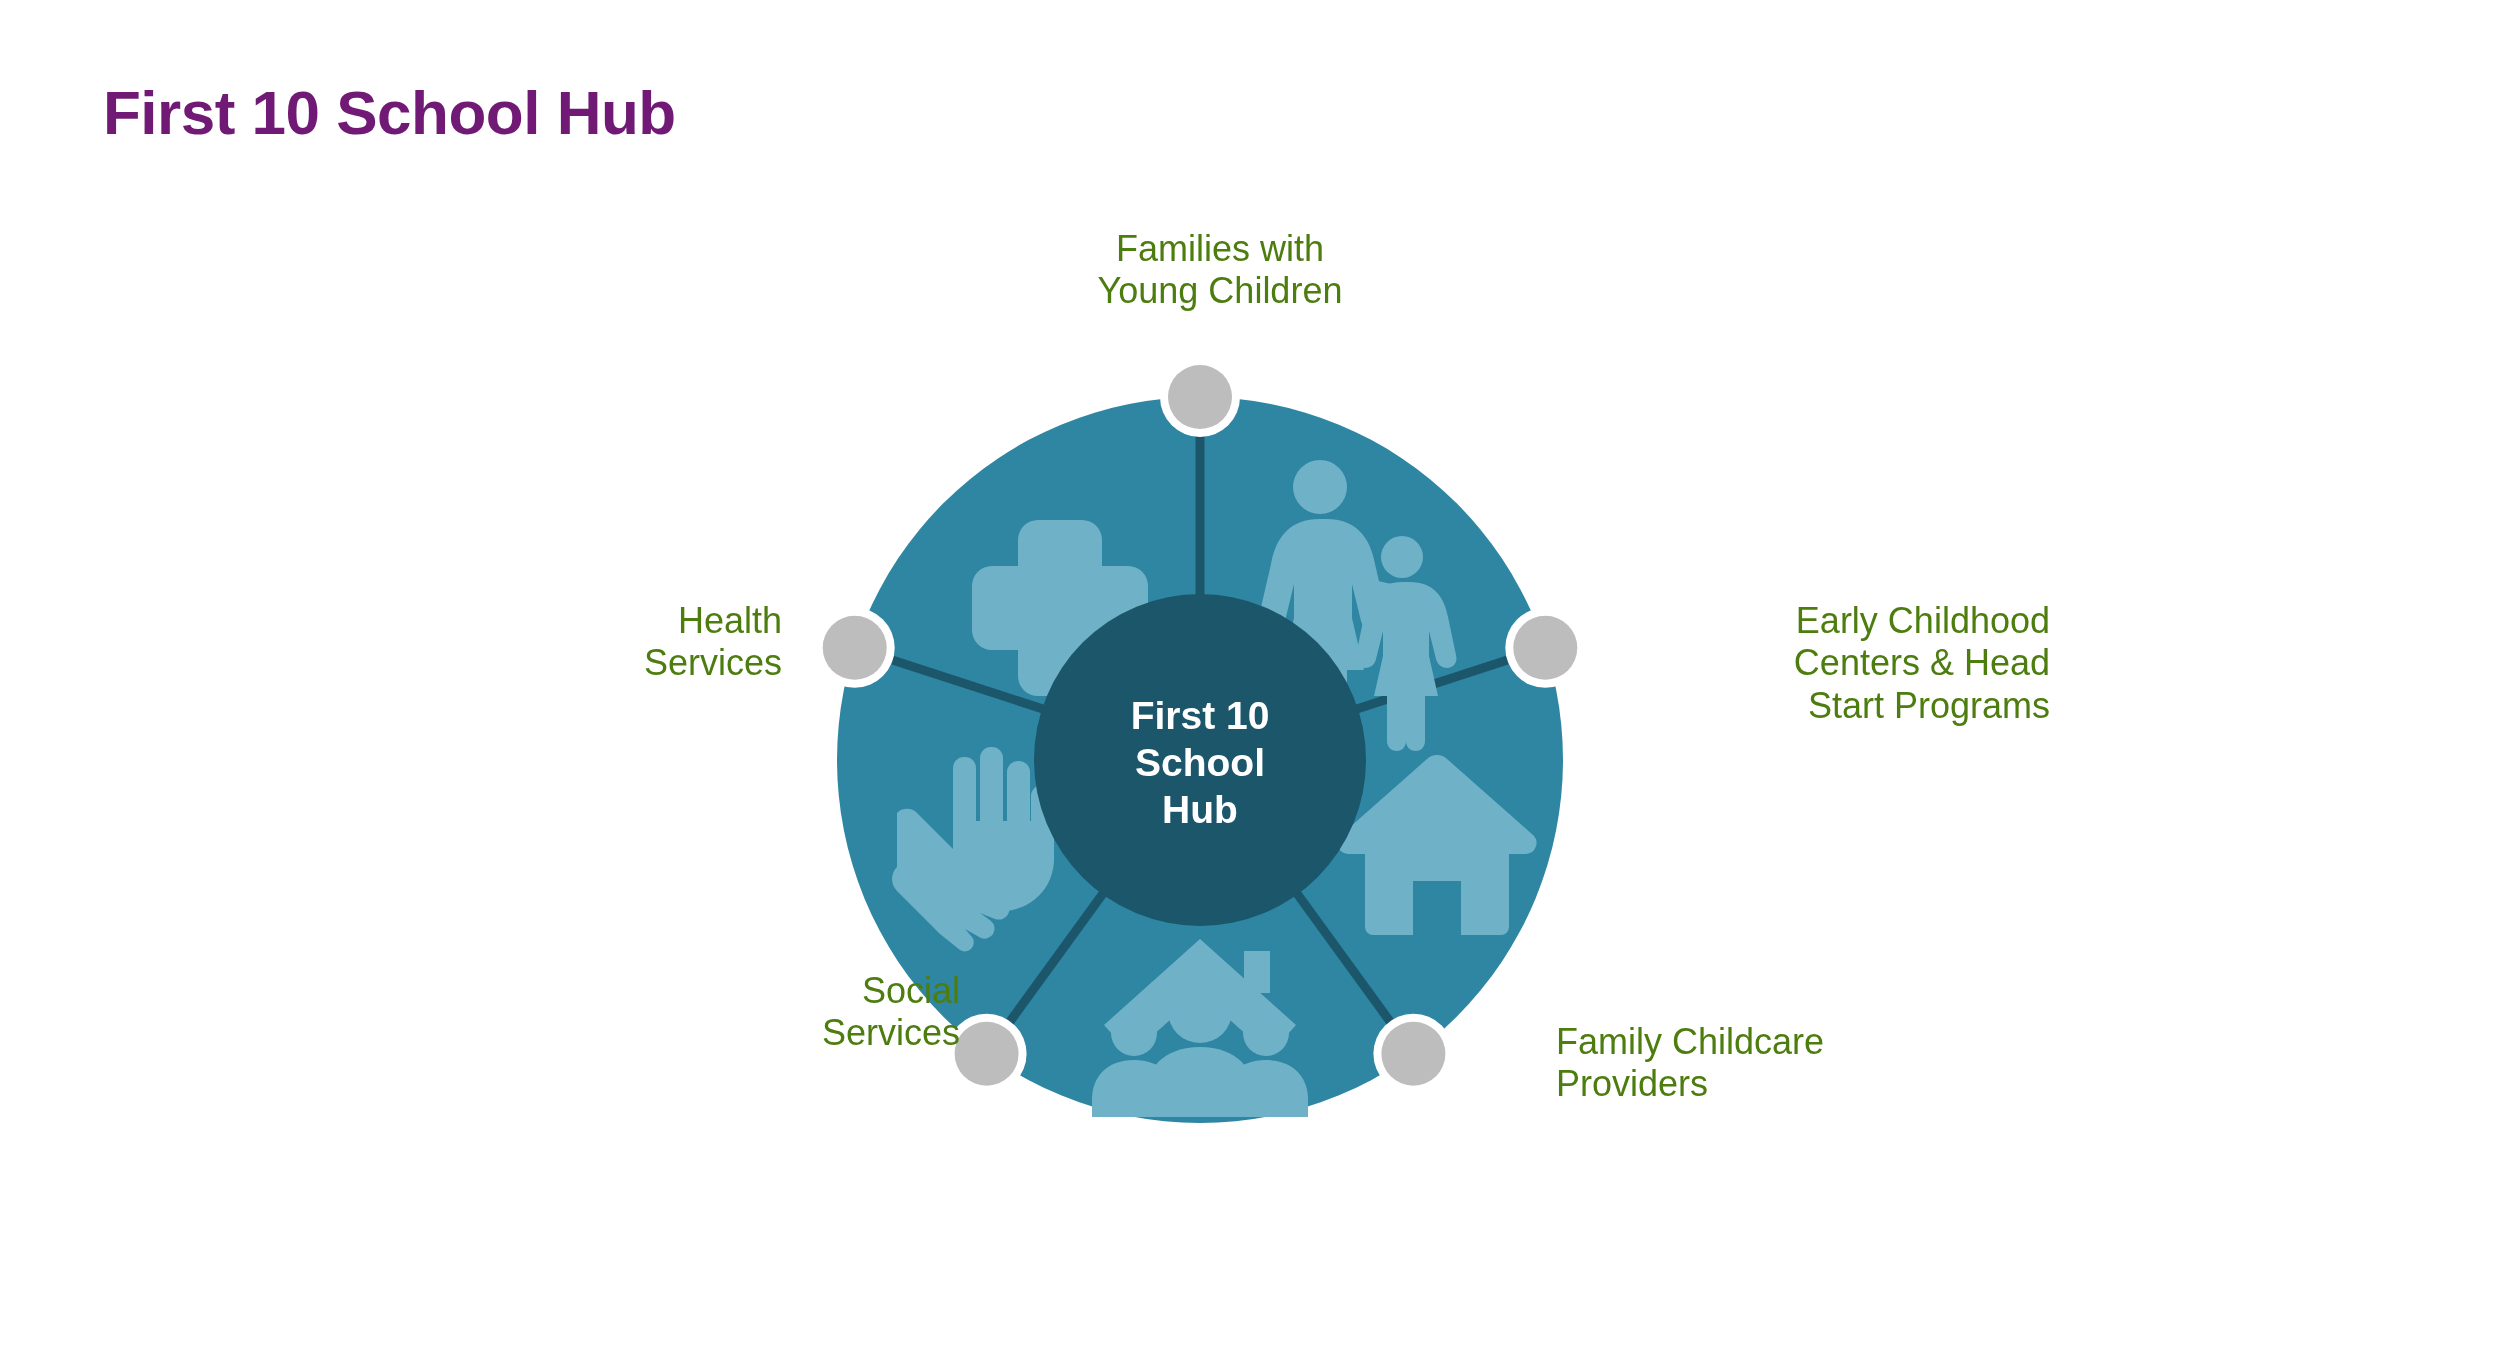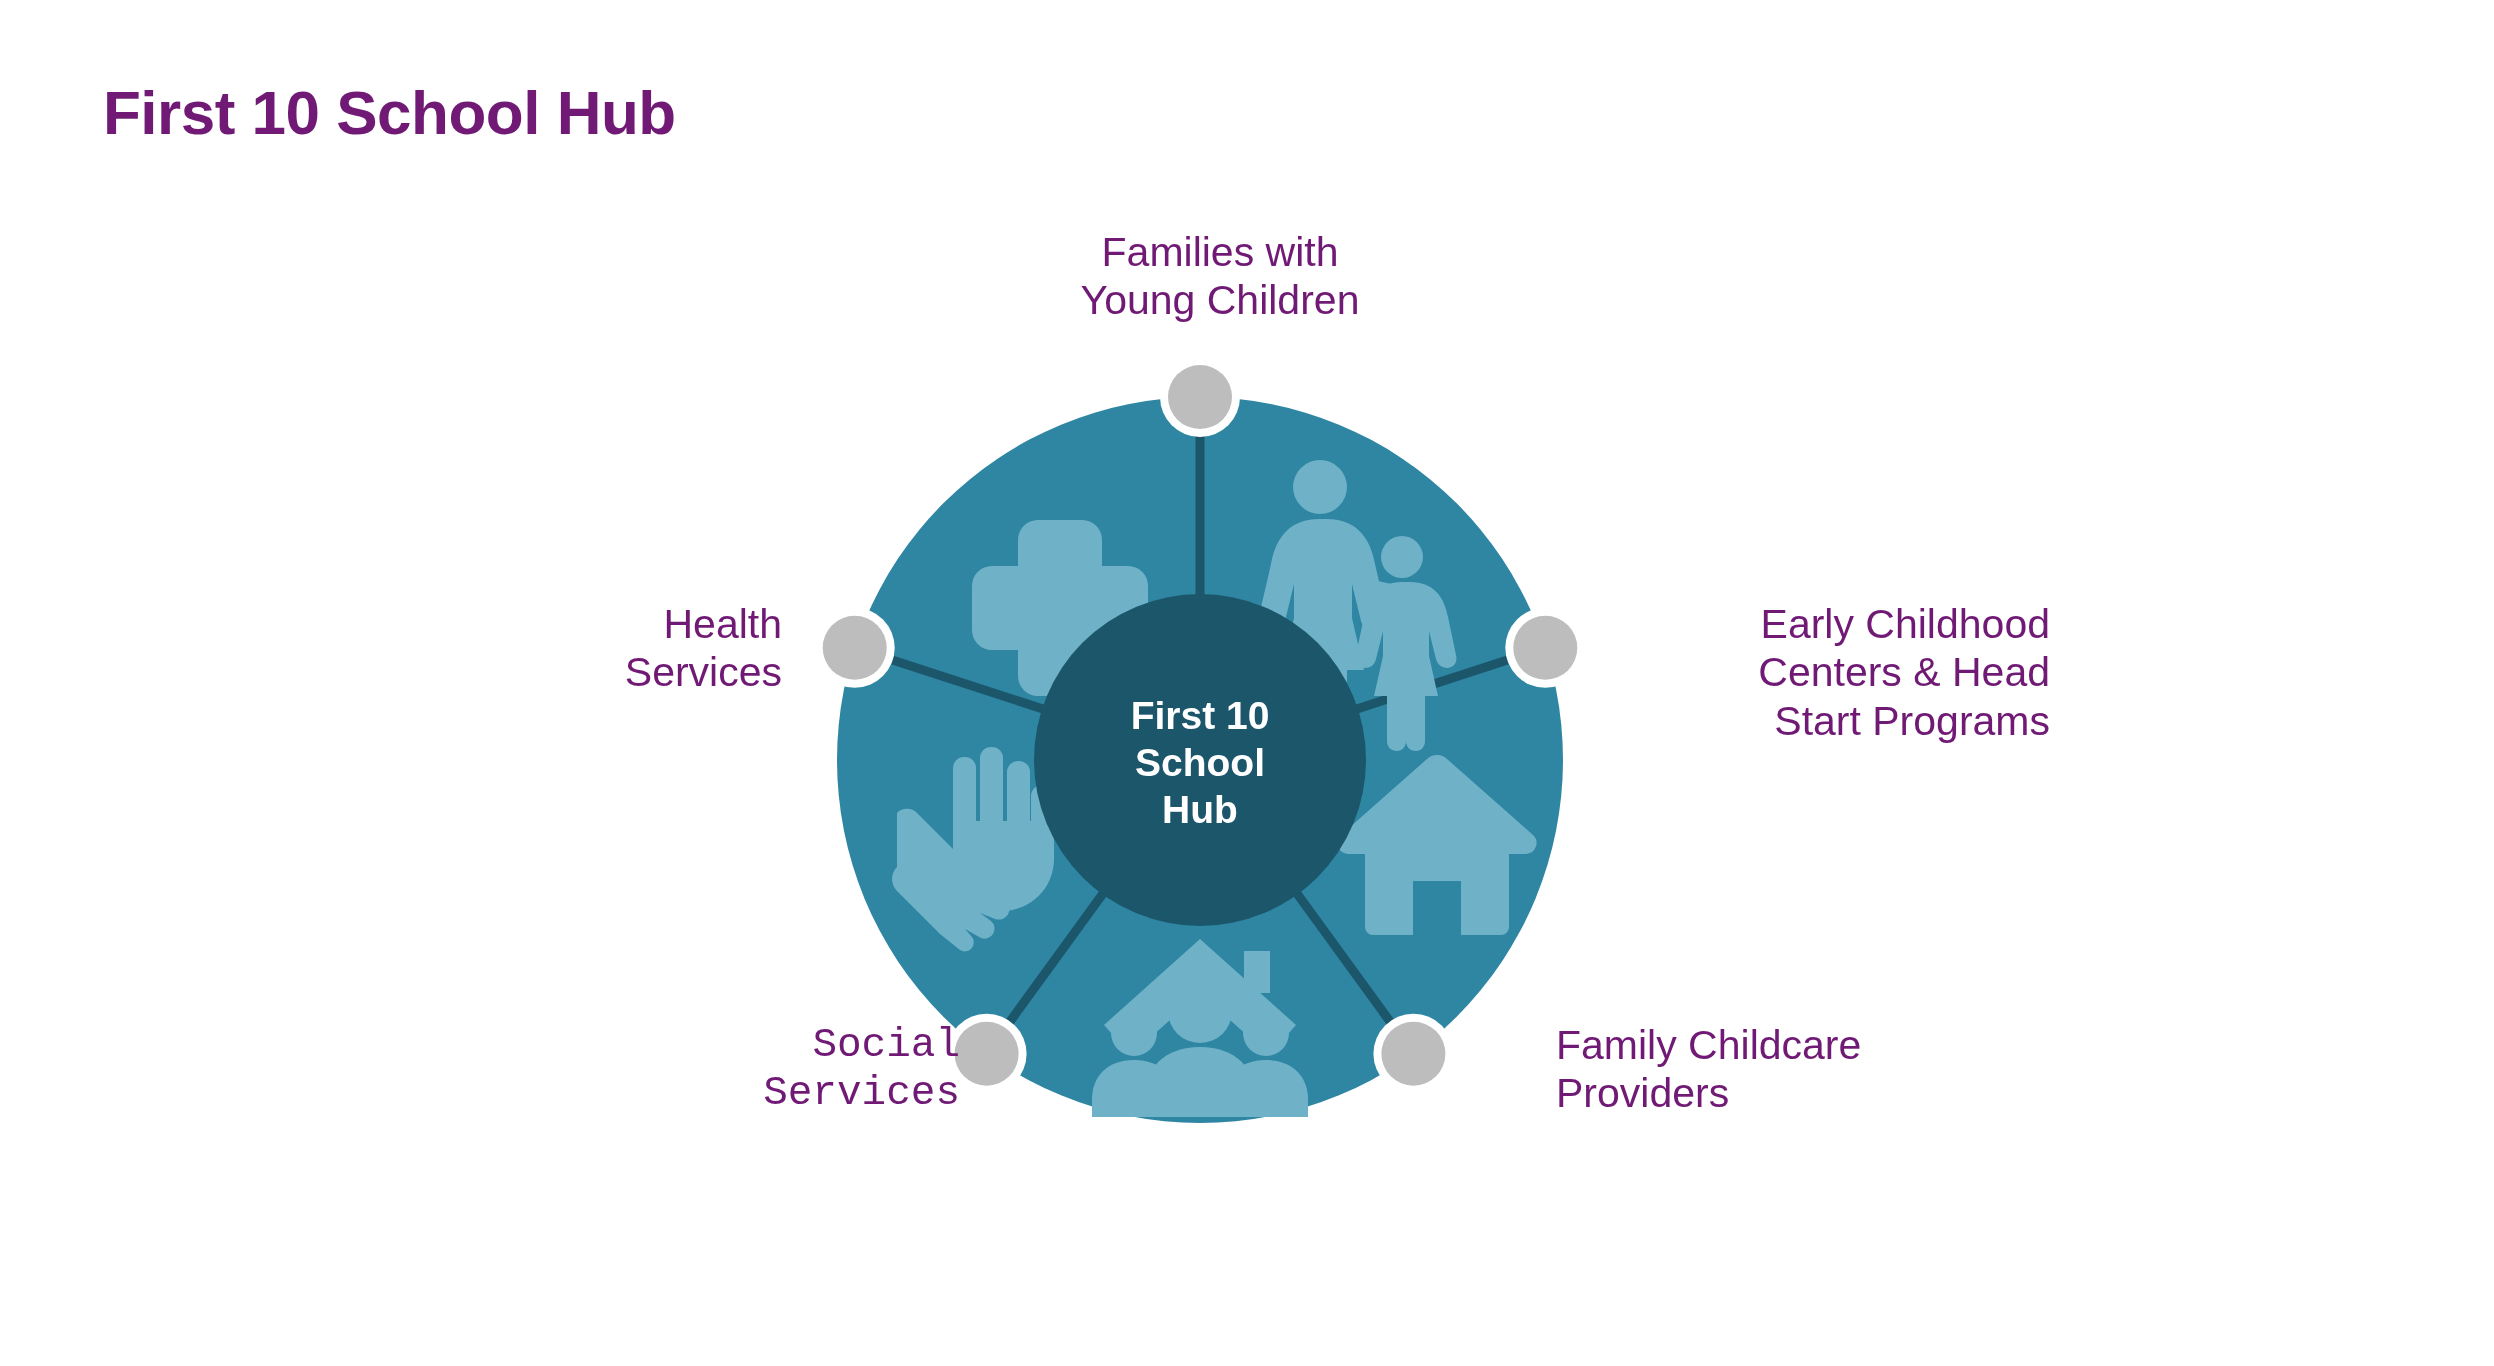--- a/index.html
+++ b/index.html
@@ -29,29 +29,29 @@
   #diagram {
     position: absolute;
     left: 0;
     top: 0;
     width: 2494px;
     height: 1366px;
   }
 
   .node-label {
     position: absolute;
-    font-size: 41px;
+    font-size: 36px;
     line-height: 1.18;
-    color: #701a75;
+    color: #4d7c0f;
     white-space: pre-line;
   }
   .label-top    { left: 1040px; top: 228px; width: 360px; text-align: center; }
   .label-right  { left: 1630px; top: 600px; width: 420px; text-align: right; }
   .label-br     { left: 1520px; top: 1021px; width: 430px; text-align: left; margin-left: 36px; }
-  .label-bl     { left: 560px;  top: 1021px; width: 400px; text-align: right; font-family: Liberation Mono, monospace; }
+  .label-bl     { left: 560px;  top: 970px; width: 400px; text-align: right; }
   .label-left   { left: 520px;  top: 600px;  width: 262px; text-align: right; }
 
   .hub-line {
     font-size: 39px;
     font-weight: bold;
     fill: #ffffff;
   }
 </style>
 </head>
 <body>

